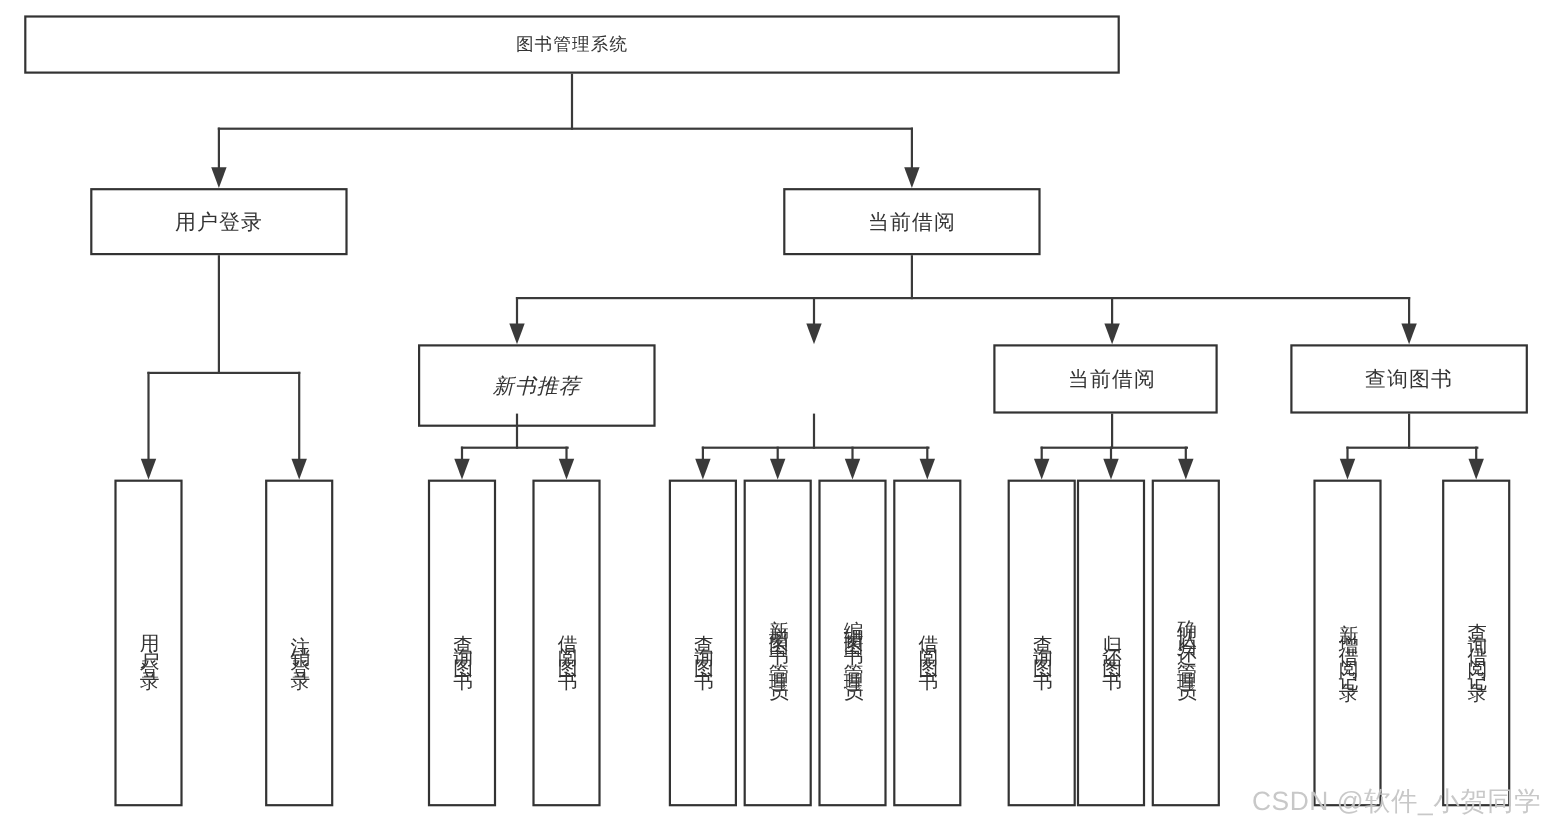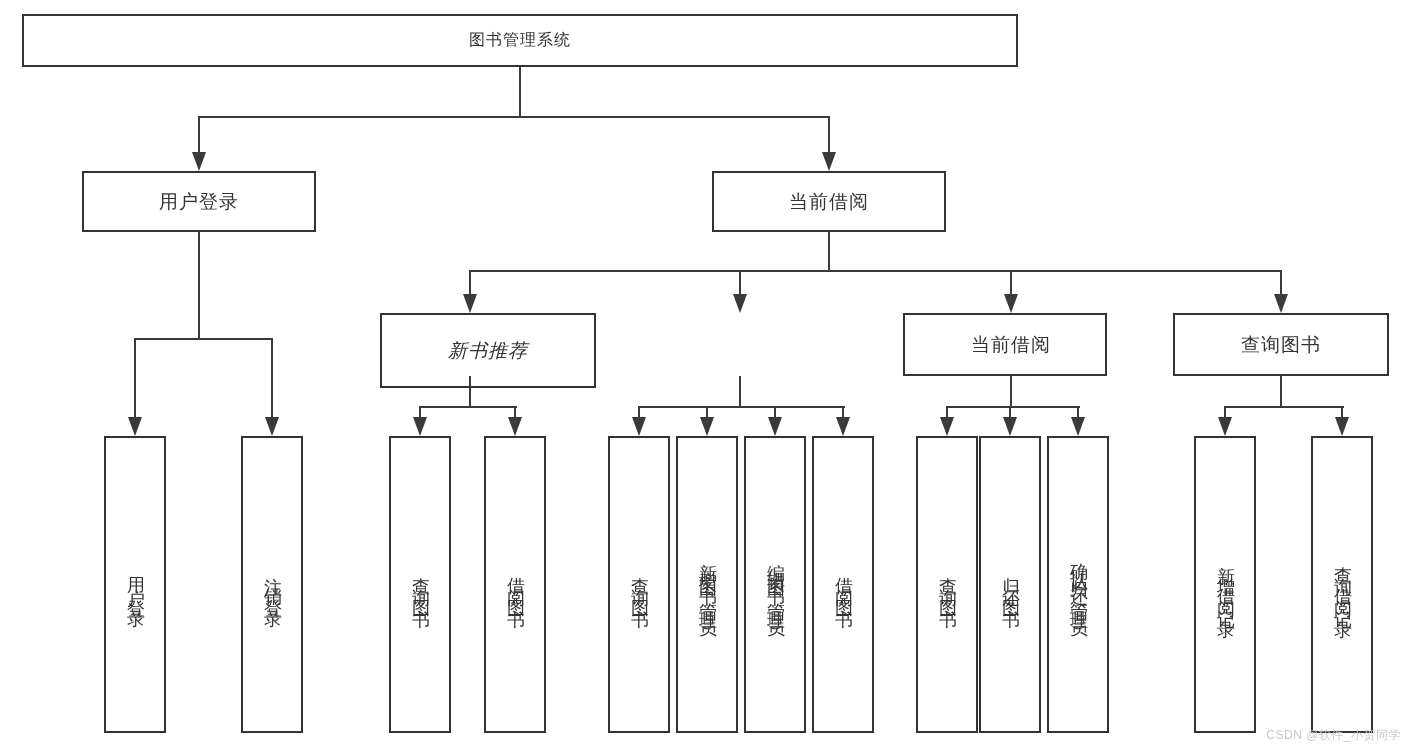--- a/index.html
+++ b/index.html
@@ -47,21 +47,21 @@
   .hline{height:2px;}
   .arr{
     position:absolute;width:0;height:0;
     border-left:7px solid transparent;
     border-right:7px solid transparent;
     border-top:19px solid var(--line);
   }
   .watermark{
     position:absolute;
     right:4px;bottom:3px;
-    font-size:12px;
+    font-size:24px;
     color:#c6c6c6;
     letter-spacing:0.5px;
     z-index:10;
     opacity:0.95;
   }
 </style>
 </head>
 <body>
 
 <div class="canvas">

